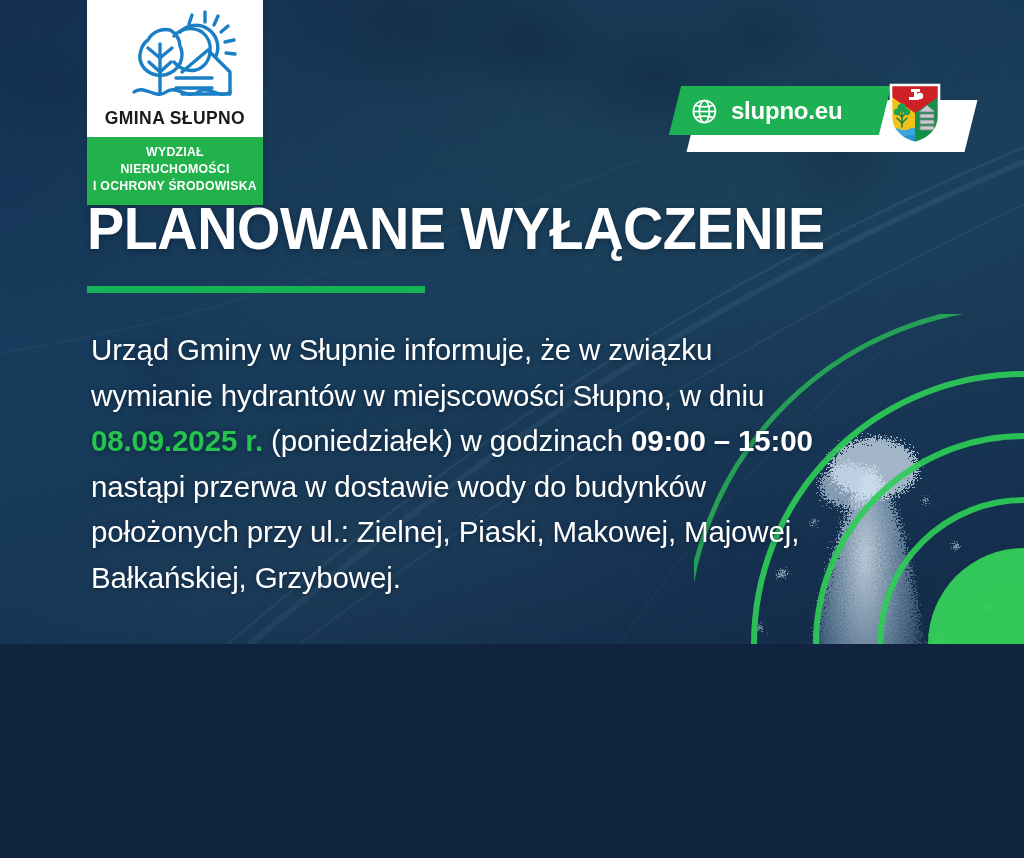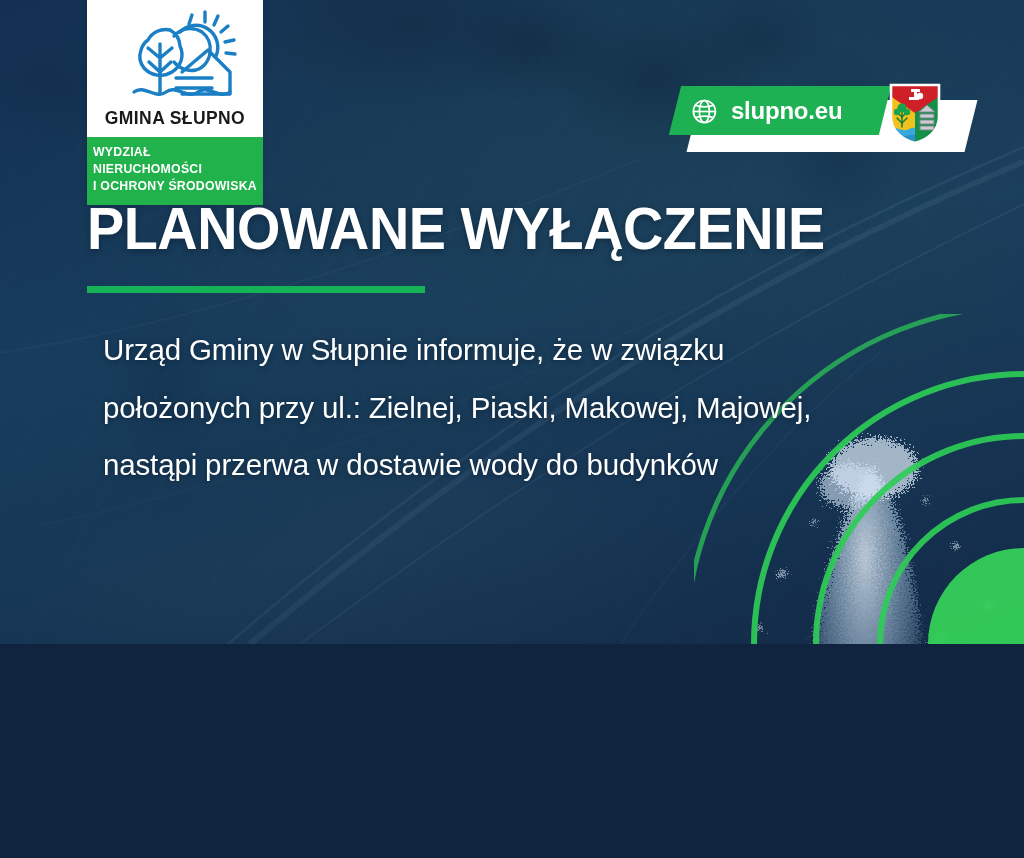--- a/index.html
+++ b/index.html
@@ -123,21 +123,21 @@
     font-weight: bold;
     font-size: 17.5px;
     letter-spacing: .4px;
     color: #1a1a1a;
     padding: 2px 0 9px;
     line-height: 1;
   }
   .logo-dept {
     background: #22b24c;
     color: #ffffff;
-    text-align: left;
+    text-align: center;
     font-weight: bold;
     font-size: 12.3px;
     letter-spacing: .25px;
     line-height: 1.42;
     padding: 7px 6px 9px;
   }
   .logo-dept span { display: block; }
 
   
   .site-badge {
@@ -220,21 +220,21 @@
   }
   .body-copy {
     margin: 36px 0 0;
     color: #ffffff;
     font-size: 29.5px;
     line-height: 41.5px;
     letter-spacing: -.15px;
     text-shadow: 0 1px 5px rgba(6,20,38,.50);
     max-width: 760px;
   }
-  .body-copy p { margin: 16px; }
+  .body-copy p { margin: 4px; }
   .body-copy .gap { height: 41px; }
   .hl-date {
     color: #25c44f;
     font-weight: bold;
   }
   .hl-hours {
     color: #ffffff;
     font-weight: bold;
   }
 </style>
@@ -437,20 +437,23 @@
   </div>
 
   <div class="content">
 
     <h1 class="headline">PLANOWANE WYŁĄCZENIE</h1>
 
     <div class="rule"></div>
 
     <div class="body-copy">
       <p>Urząd Gminy w Słupnie informuje, że w związku</p>
+      <p>wymianie hydrantów w miejscowości Słupno, w dniu</p>
+      <p><span class="hl-date">08.09.2025 r.</span><span> (poniedziałek) w godzinach </span><span class="hl-hours">09:00 – 15:00</span></p>
+      <p>nastąpi przerwa w dostawie wody do budynków</p>
       <p>położonych przy ul.: Zielnej, Piaski, Makowej, Majowej,</p>
-      <p>nastąpi przerwa w dostawie wody do budynków</p>
+      <p>Bałkańskiej, Grzybowej.</p>
       <div class="gap"></div>
     </div>
 
   </div>
 
 </div>
 
 </body></html>

